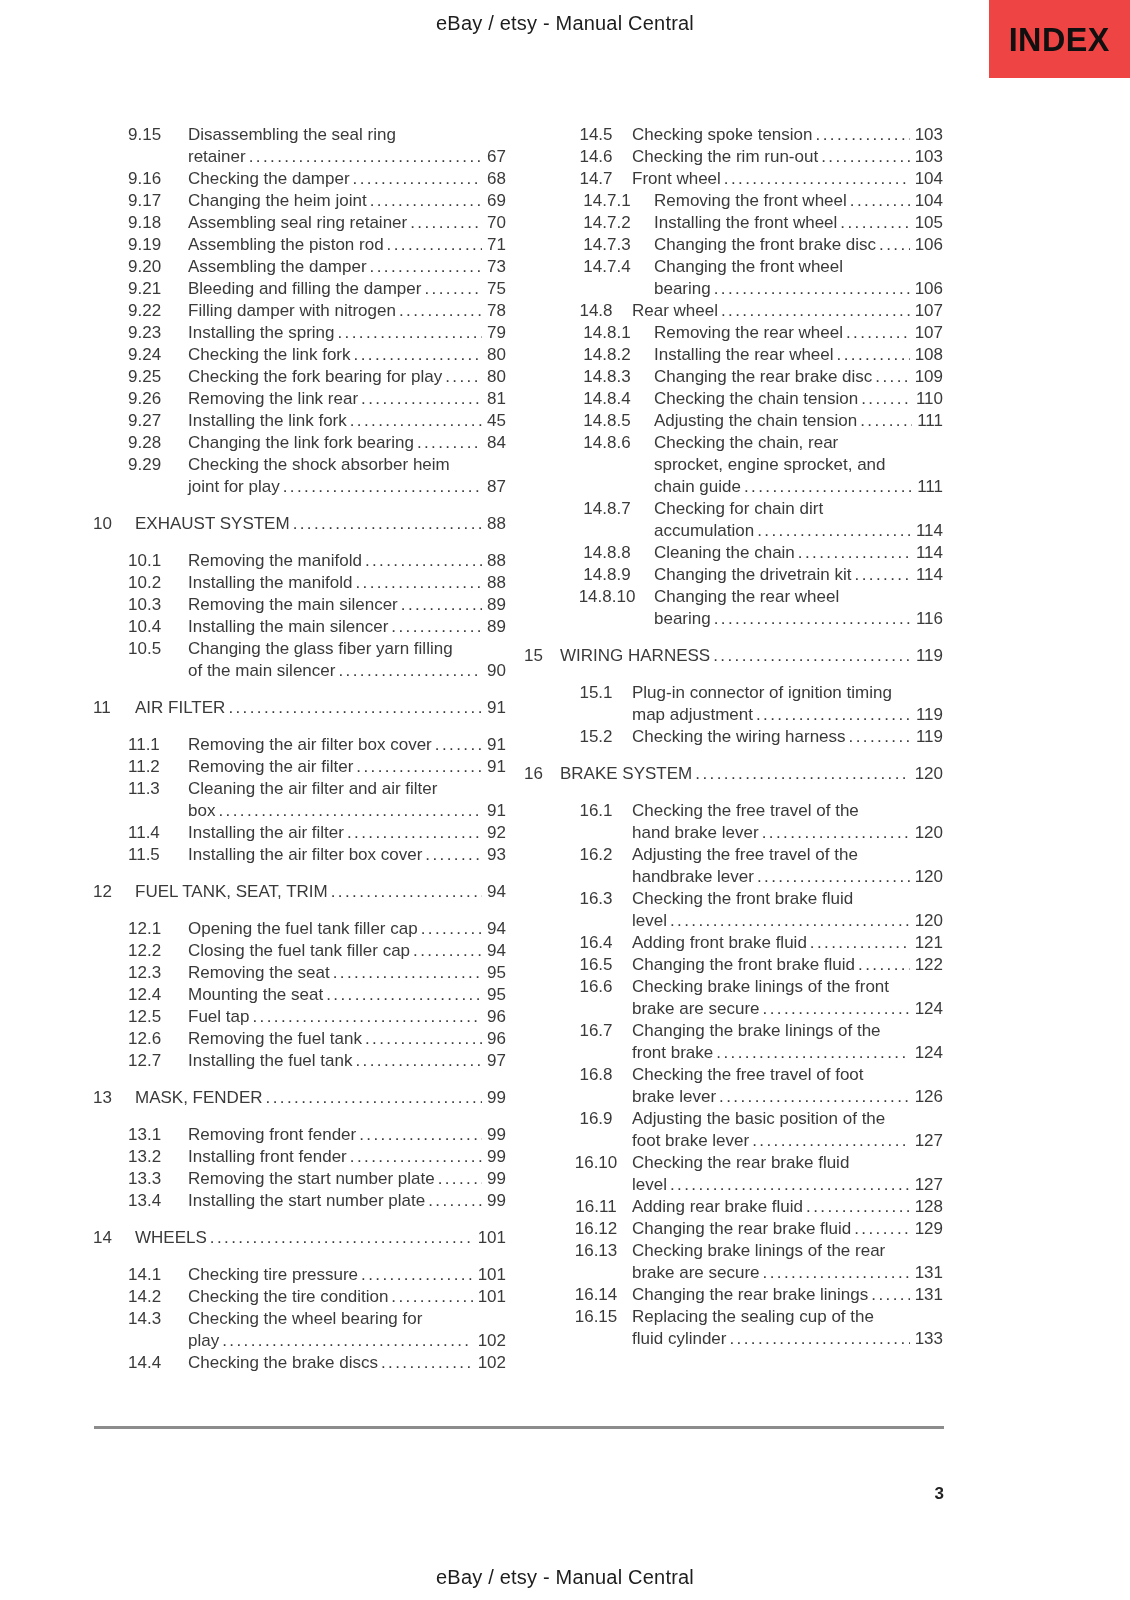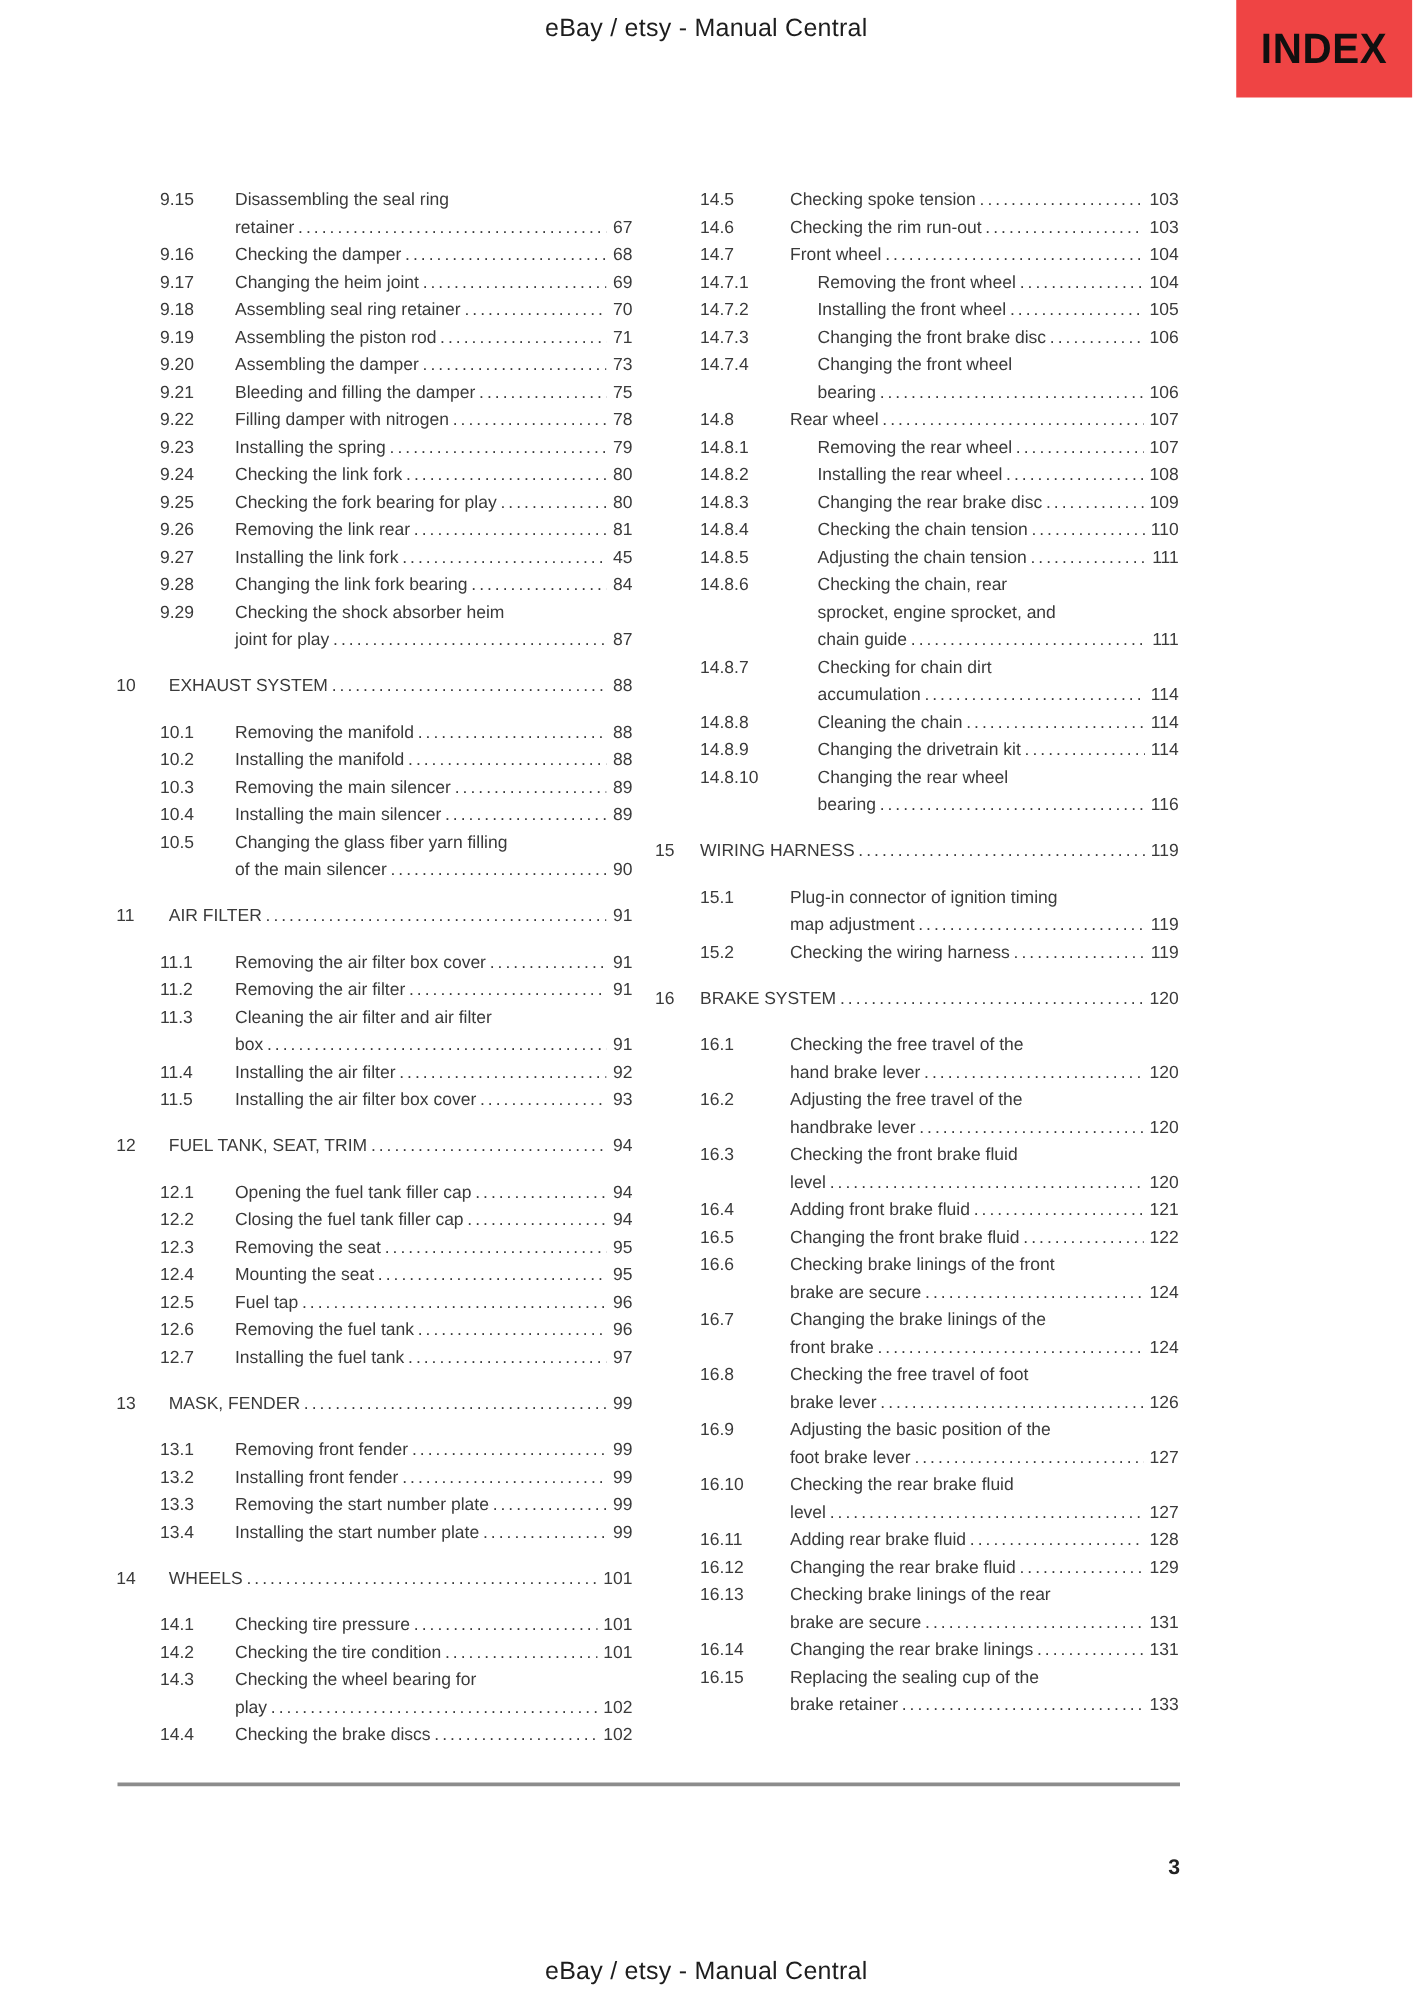--- a/index.html
+++ b/index.html
@@ -12,42 +12,42 @@
     font-size:20px;color:#1d1d1d;letter-spacing:0.2px;
   }
   .index-tab{
     position:absolute;top:0;left:989px;width:141px;height:78px;
     background:#ef4444;display:flex;align-items:center;justify-content:center;
   }
   .index-tab span{
     font-size:34px;font-weight:bold;color:#101010;letter-spacing:0.5px;
     transform:scaleX(.95);
   }
-  .col{position:absolute;top:124px;font-size:14px;line-height:22px;margin-top:24px;}
+  .col{position:absolute;top:124px;font-size:17px;line-height:22px;}
   .col-left{left:93px;width:413px;}
   .col-right{left:524px;width:419px;}
   .toc-line{display:flex;align-items:baseline;}
   .toc-line .num{flex:0 0 auto;}
   .toc-line .txt{flex:0 1 auto;white-space:nowrap;}
   .toc-line .dots{
     flex:1 1 0;min-width:0;overflow:hidden;white-space:nowrap;
     margin:0 5px 0 3px;color:#3a3a3a;
   }
   .toc-line .dots::before{
     content:"..........................................................................................................................................................................";
     letter-spacing:2.4px;
   }
   .toc-line .pg{flex:0 0 auto;text-align:right;}
   .toc-section{margin-top:15px;margin-bottom:15px;}
   .col-left .toc-section .num{width:42px;}
   .col-right .toc-section .num{width:36px;}
   .col-left .toc-entry{padding-left:35px;}
   .col-left .toc-entry .num{width:60px;}
   .col-right .toc-entry{padding-left:36px;}
-  .col-right .toc-entry .num{width:72px;}
+  .col-right .toc-entry .num{width:72px;text-align:center;}
   .col-right .toc-entry.lvl2 .num{width:94px;}
   .footer-rule{
     position:absolute;left:94px;top:1426px;width:850px;height:3px;background:#8c8c8c;
   }
   .page-number{
     position:absolute;top:1484px;right:186px;font-size:17px;font-weight:bold;color:#222222;
   }
   .footer-title{
     position:absolute;top:1566px;left:0;width:1130px;text-align:center;
     font-size:20px;color:#1d1d1d;letter-spacing:0.2px;
@@ -792,21 +792,21 @@
           <span class="pg">131</span>
         </div>
       </div>
       <div class="toc-entry">
         <div class="toc-line">
           <span class="num">16.15</span>
           <span class="txt">Replacing the sealing cup of the</span>
         </div>
         <div class="toc-line">
           <span class="num"></span>
-          <span class="txt">brake retainer</span>
+          <span class="txt">fluid cylinder</span>
           <span class="dots"></span>
           <span class="pg">133</span>
         </div>
       </div>
     </div>
   <div class="footer-rule"></div>
   <div class="page-number">3</div>
   <div class="footer-title">eBay / etsy - Manual Central</div>
 </div>
 

